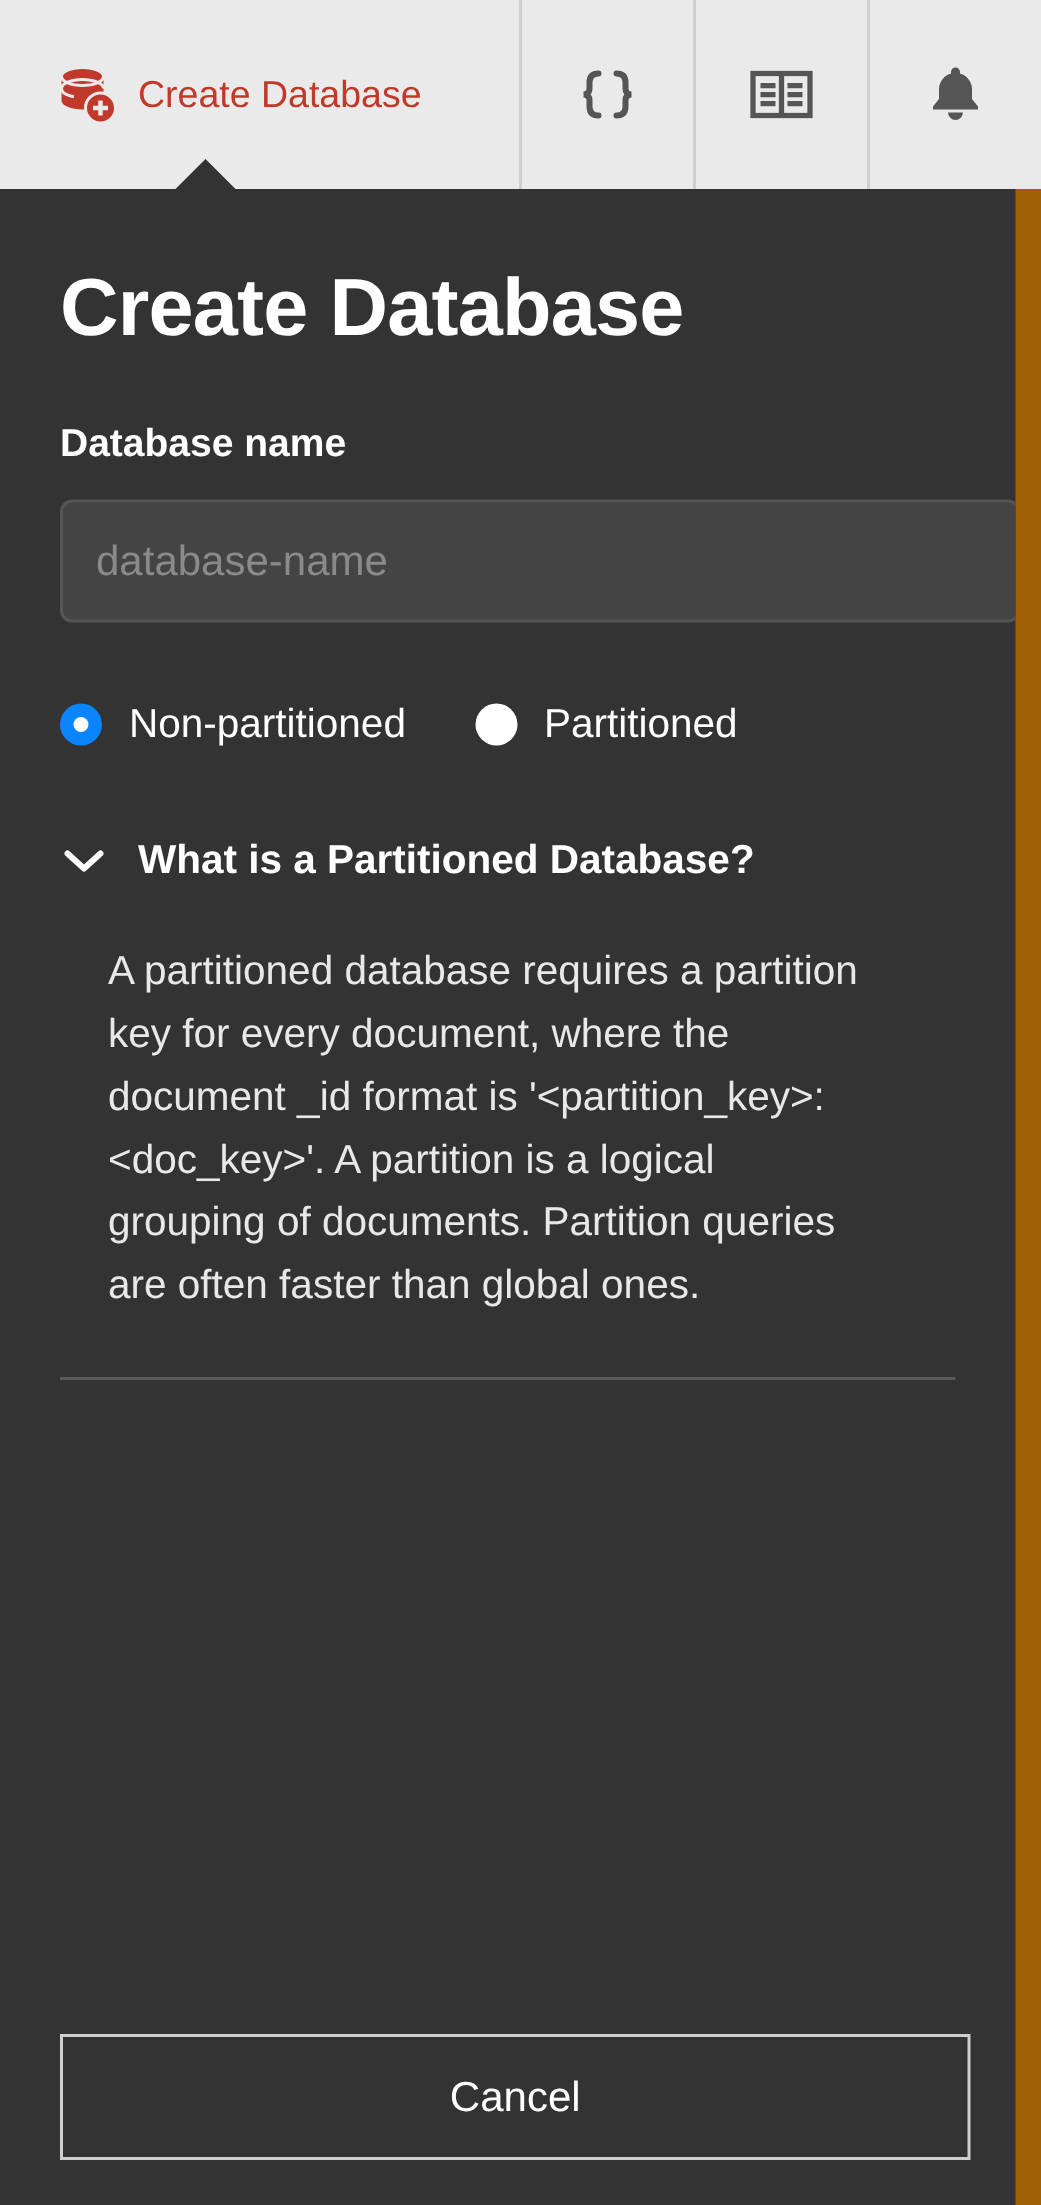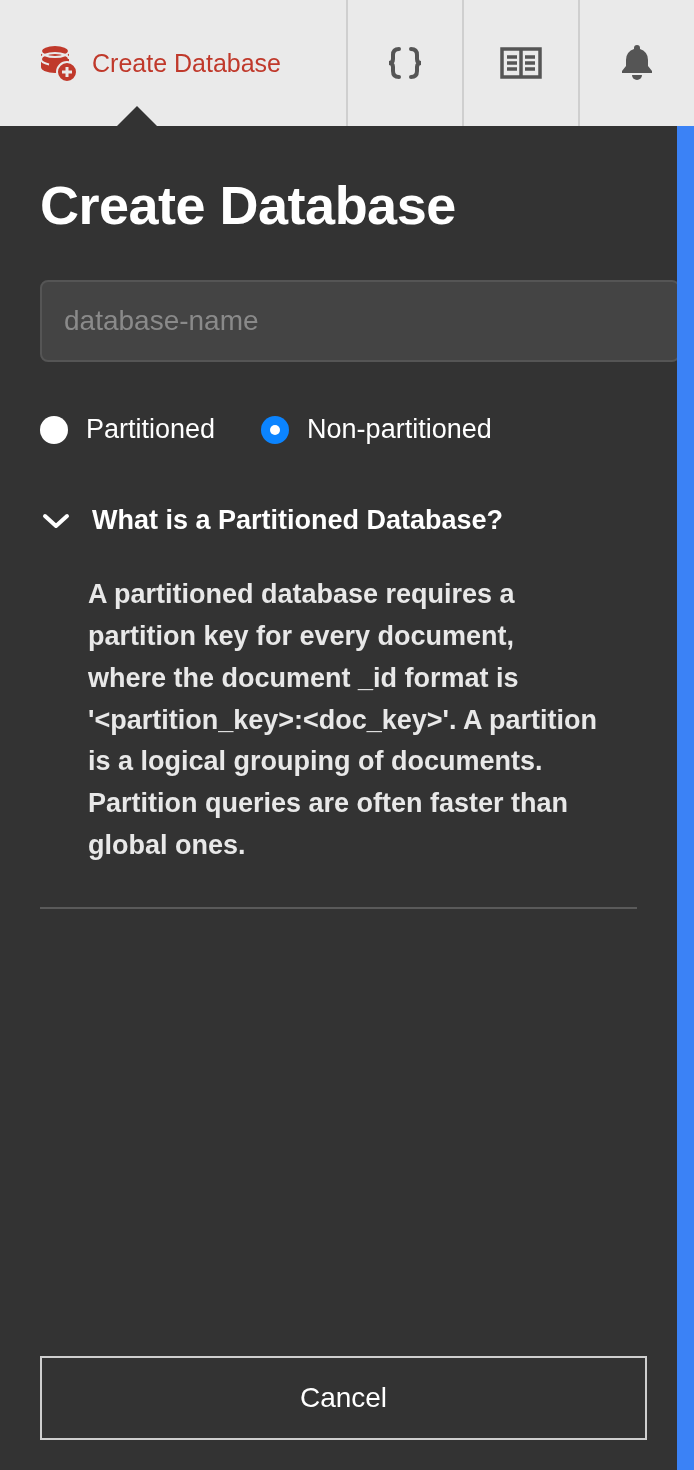--- a/index.html
+++ b/index.html
@@ -1,17 +1,17 @@
 <!DOCTYPE html>
 <html><head>
 <meta charset="utf-8">
 <style>
   * { box-sizing: border-box; margin: 0; padding: 0; }
   html, body { width: 694px; height: 1470px; font-family: -apple-system, "Helvetica Neue", Arial, sans-serif; background: #fff; }
-  .page { width: 694px; height: 1470px; background: #3b82f6; position: relative; }
+  .page { width: 694px; height: 1470px; background: #a16207; position: relative; }
 
   
   .toolbar {
     height: 126px;
     background: #eaeaea;
     display: flex;
     align-items: stretch;
     position: relative;
   }
   .btn-create-db {
@@ -148,26 +148,25 @@
     display: flex;
     justify-content: center;
     color: #fff;
   }
   .accordion-title {
     font-size: 27px;
     font-weight: 700;
   }
   .accordion-body {
     margin-top: 38px;
-    margin-left: 48px;
+    margin-left: 32px;
     font-size: 27px;
     line-height: 1.55;
     color: #e8e8e8;
     max-width: 510px;
-    font-weight: bold;
   }
   .accordion-divider {
     margin: 40px 0 0 0;
     border: none;
     border-top: 2px solid #5a5a5a;
   }
 
   
   .panel-footer {
     display: flex;
@@ -249,31 +248,32 @@
         </svg>
       </span>
     </div>
   </div>
 
   <div class="panel">
     <div class="panel-body">
 
       <h1 class="panel-title">Create Database</h1>
 
+      <div class="field-label">Database name</div>
       <input class="text-input" type="text" placeholder="database-name" style="">
 
       <div class="section-partitioning">
         <div class="radio-row">
           <div class="radio-item">
+            <span class="radio-dot checked"></span>
+            <span class="radio-label">Non-partitioned</span>
+          </div>
+          <div class="radio-item">
             <span class="radio-dot"></span>
             <span class="radio-label">Partitioned</span>
-          </div>
-          <div class="radio-item">
-            <span class="radio-dot checked"></span>
-            <span class="radio-label">Non-partitioned</span>
           </div>
         </div>
       </div>
 
       <div class="accordion">
         <div class="accordion-header">
           <span class="acc-chevron">
             <svg width="28" height="18" viewBox="0 0 28 18" fill="none" stroke="#fff" stroke-width="4" stroke-linecap="round" stroke-linejoin="round">
               <polyline points="3,4 14,14 25,4"></polyline>
             </svg>

